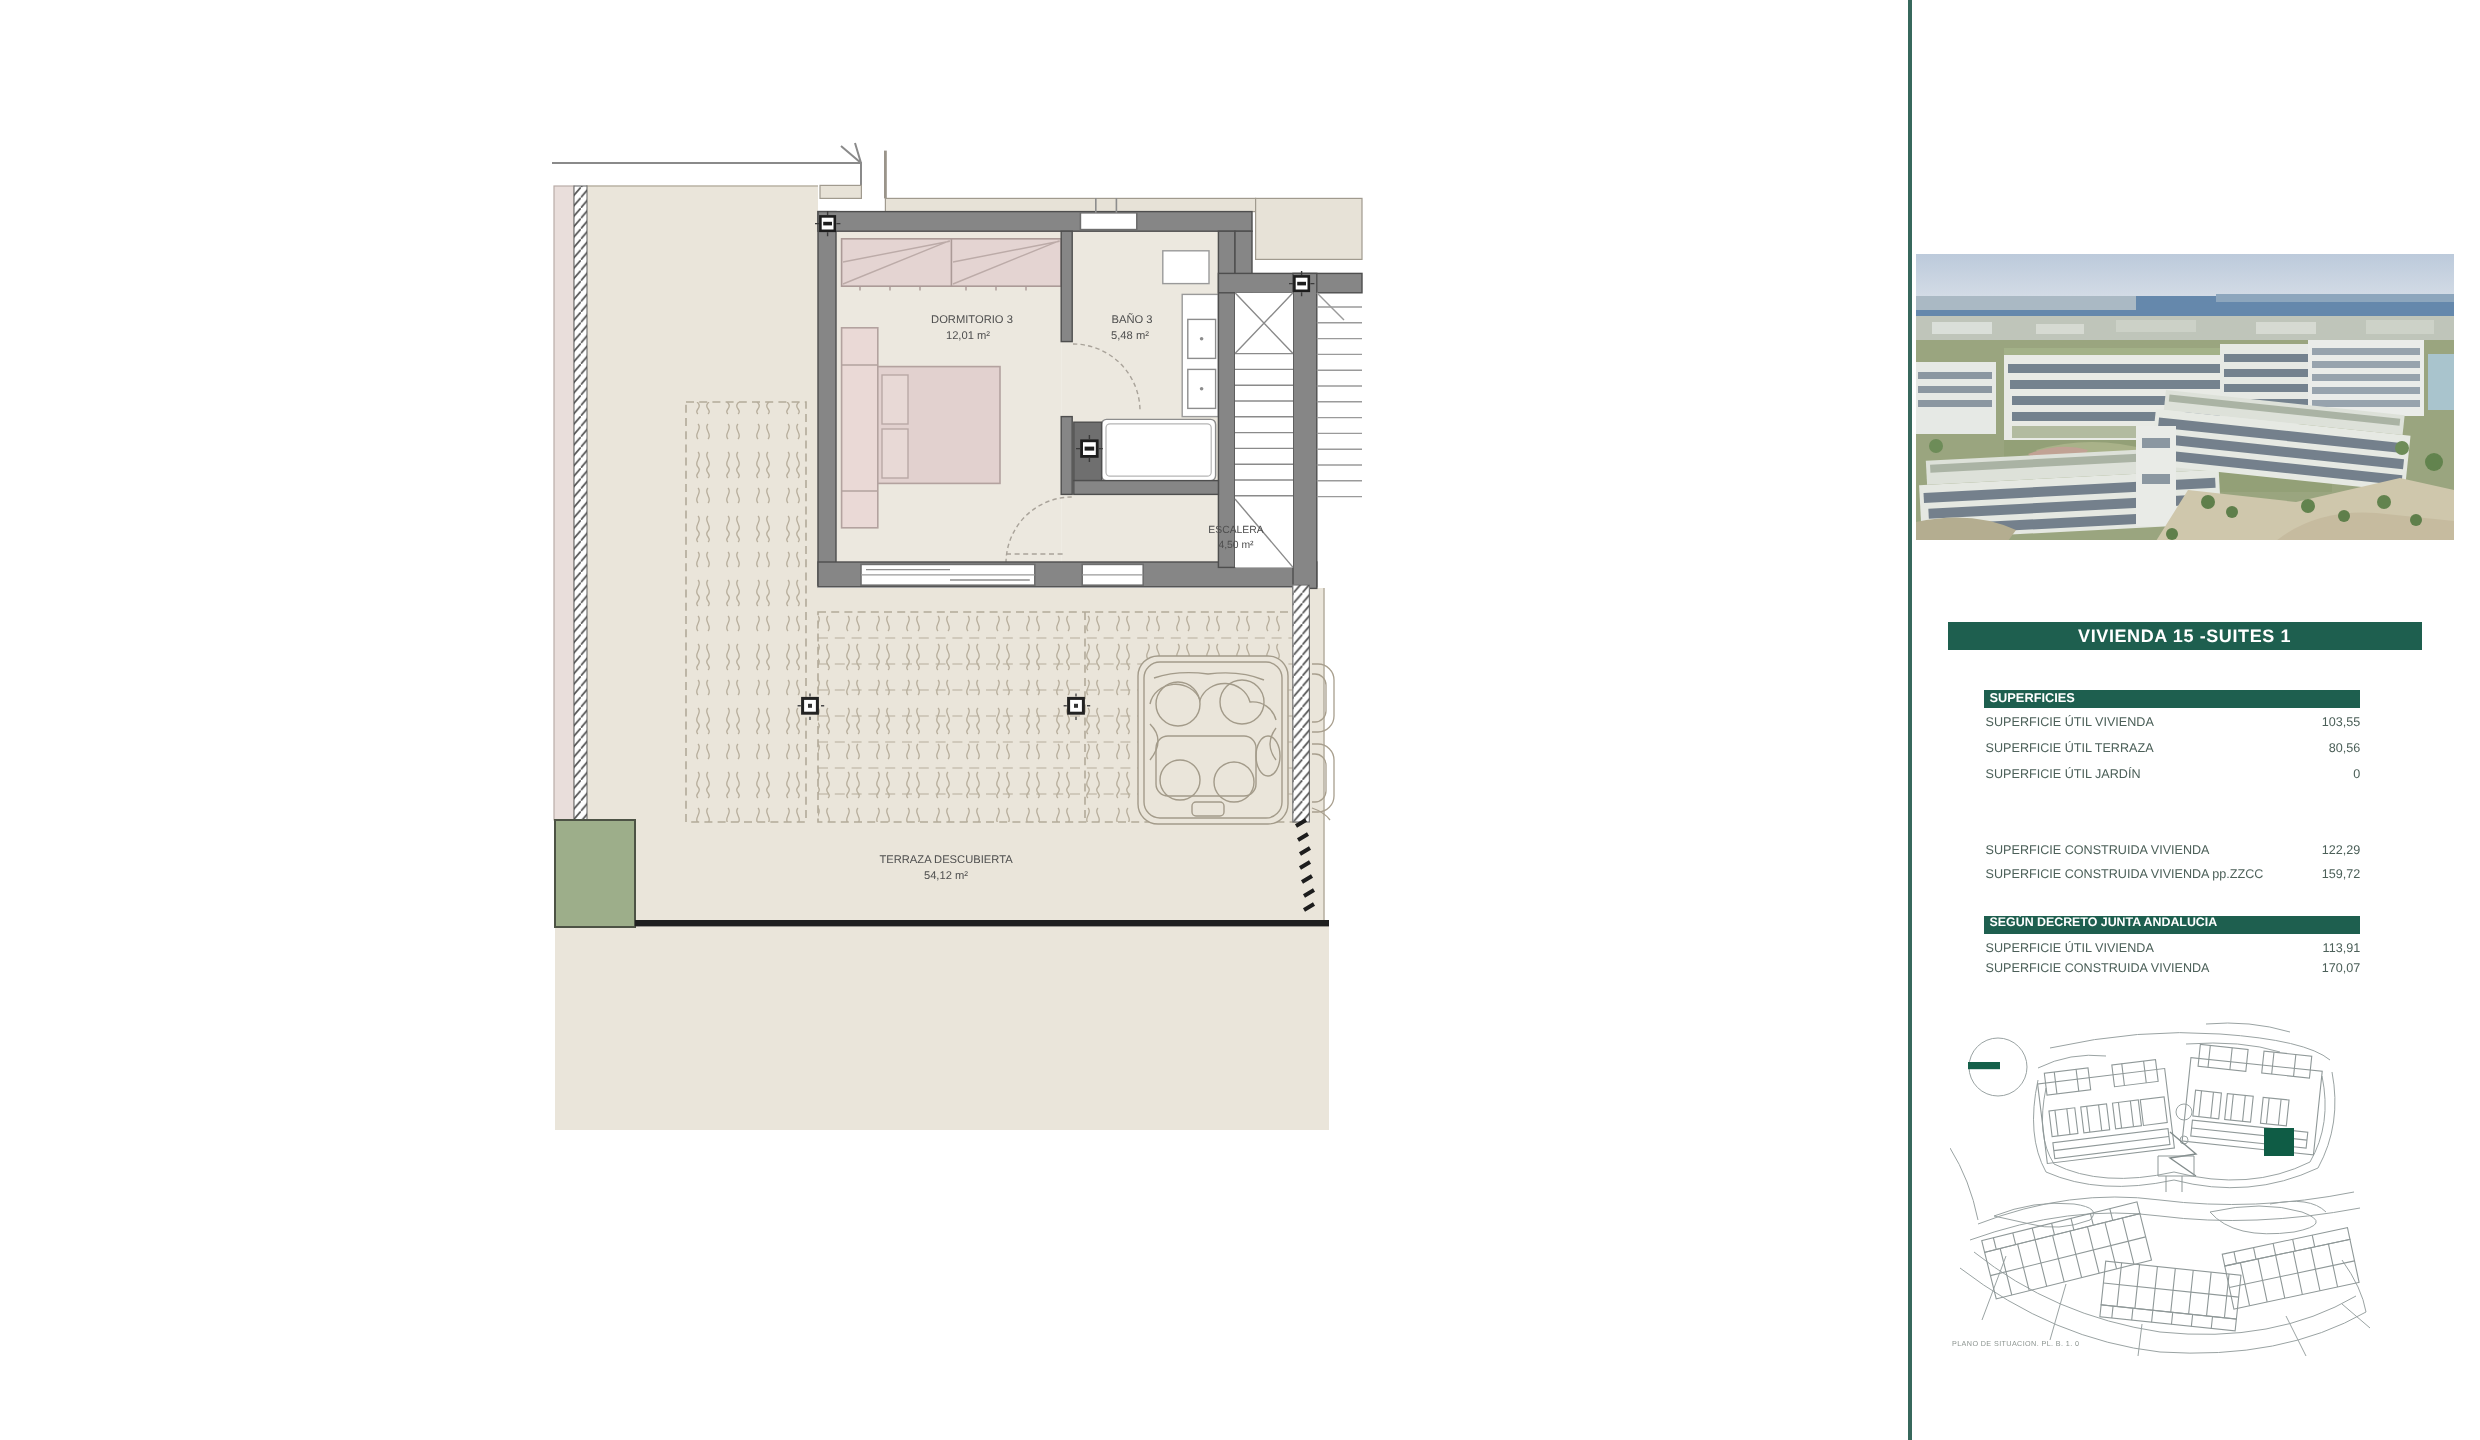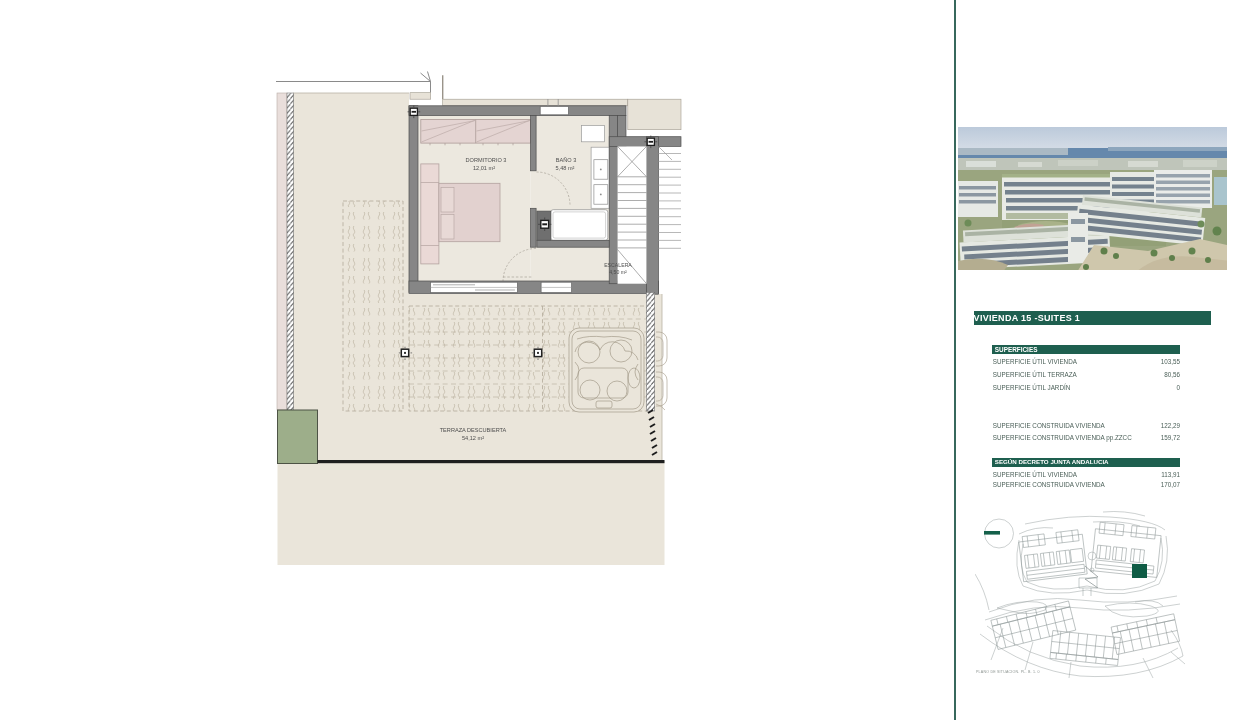--- a/index.html
+++ b/index.html
@@ -311,21 +311,21 @@
 <circle cx="196" cy="126" r="3.5" fill="#62834e"></circle>
 <circle cx="214" cy="131" r="3" fill="#5f7f4b"></circle>
 <circle cx="234" cy="124" r="3.5" fill="#62834e"></circle>
 <circle cx="250" cy="133" r="3" fill="#5f7f4b"></circle>
 <circle cx="259" cy="104" r="4.5" fill="#62834e"></circle>
 <circle cx="243" cy="97" r="3.5" fill="#6d8c58"></circle>
 <circle cx="10" cy="96" r="3.5" fill="#6d8c58"></circle>
 <circle cx="128" cy="140" r="3" fill="#5f7f4b"></circle>
 </svg>
 
-<div class="sb" style="left:973.6px;top:311.2px;width:237.4px;height:14px;background:#1e5f4f;color:#fff;font-weight:bold;font-size:9px;line-height:14px;text-align:left;letter-spacing:0.3px;">VIVIENDA 15 -SUITES 1</div>
+<div class="sb" style="left:973.6px;top:311.2px;width:237.4px;height:14px;background:#1e5f4f;color:#fff;font-weight:bold;font-size:9px;line-height:14px;text-align:center;letter-spacing:0.3px;">VIVIENDA 15 -SUITES 1</div>
 
 <div class="sb" style="left:992.3px;top:344.5px;width:187.8px;height:9.4px;background:#1e5f4f;color:#fff;font-weight:bold;font-size:6.4px;line-height:9.4px;padding-left:2.5px;">SUPERFICIES</div>
 
 <div class="sb" style="left:992.3px;top:358px;width:187.8px;height:8px;font-size:6.3px;color:#4c6059;">
       <span style="float:left;padding-left:0.5px;">SUPERFICIE ÚTIL VIVIENDA</span>
       <span style="float:right;">103,55</span>
     </div>
 
 <div class="sb" style="left:992.3px;top:371px;width:187.8px;height:8px;font-size:6.3px;color:#4c6059;">
       <span style="float:left;padding-left:0.5px;">SUPERFICIE ÚTIL TERRAZA</span>

